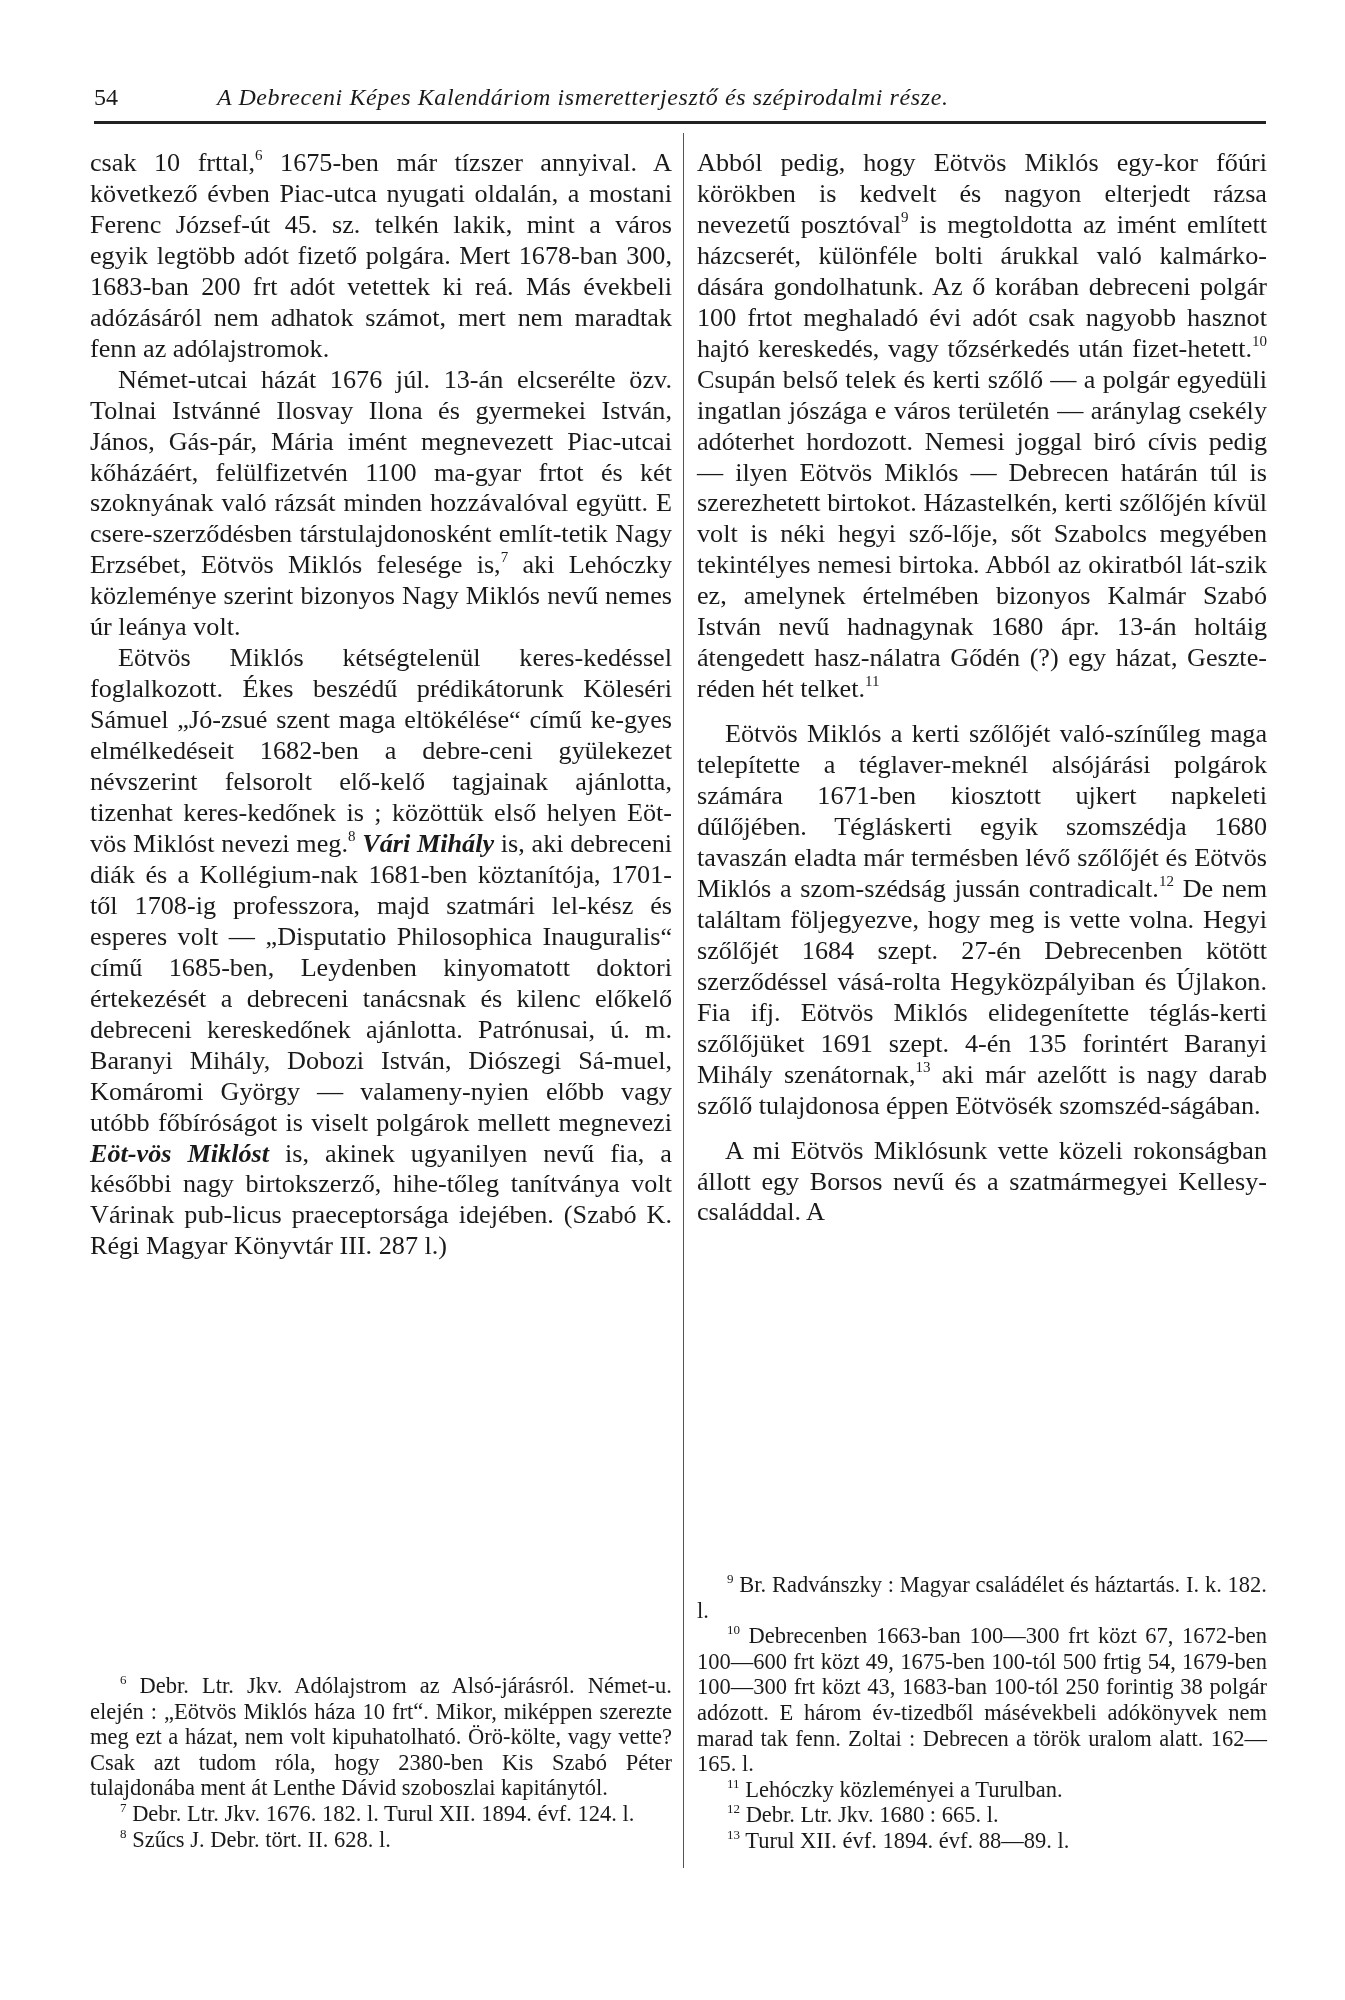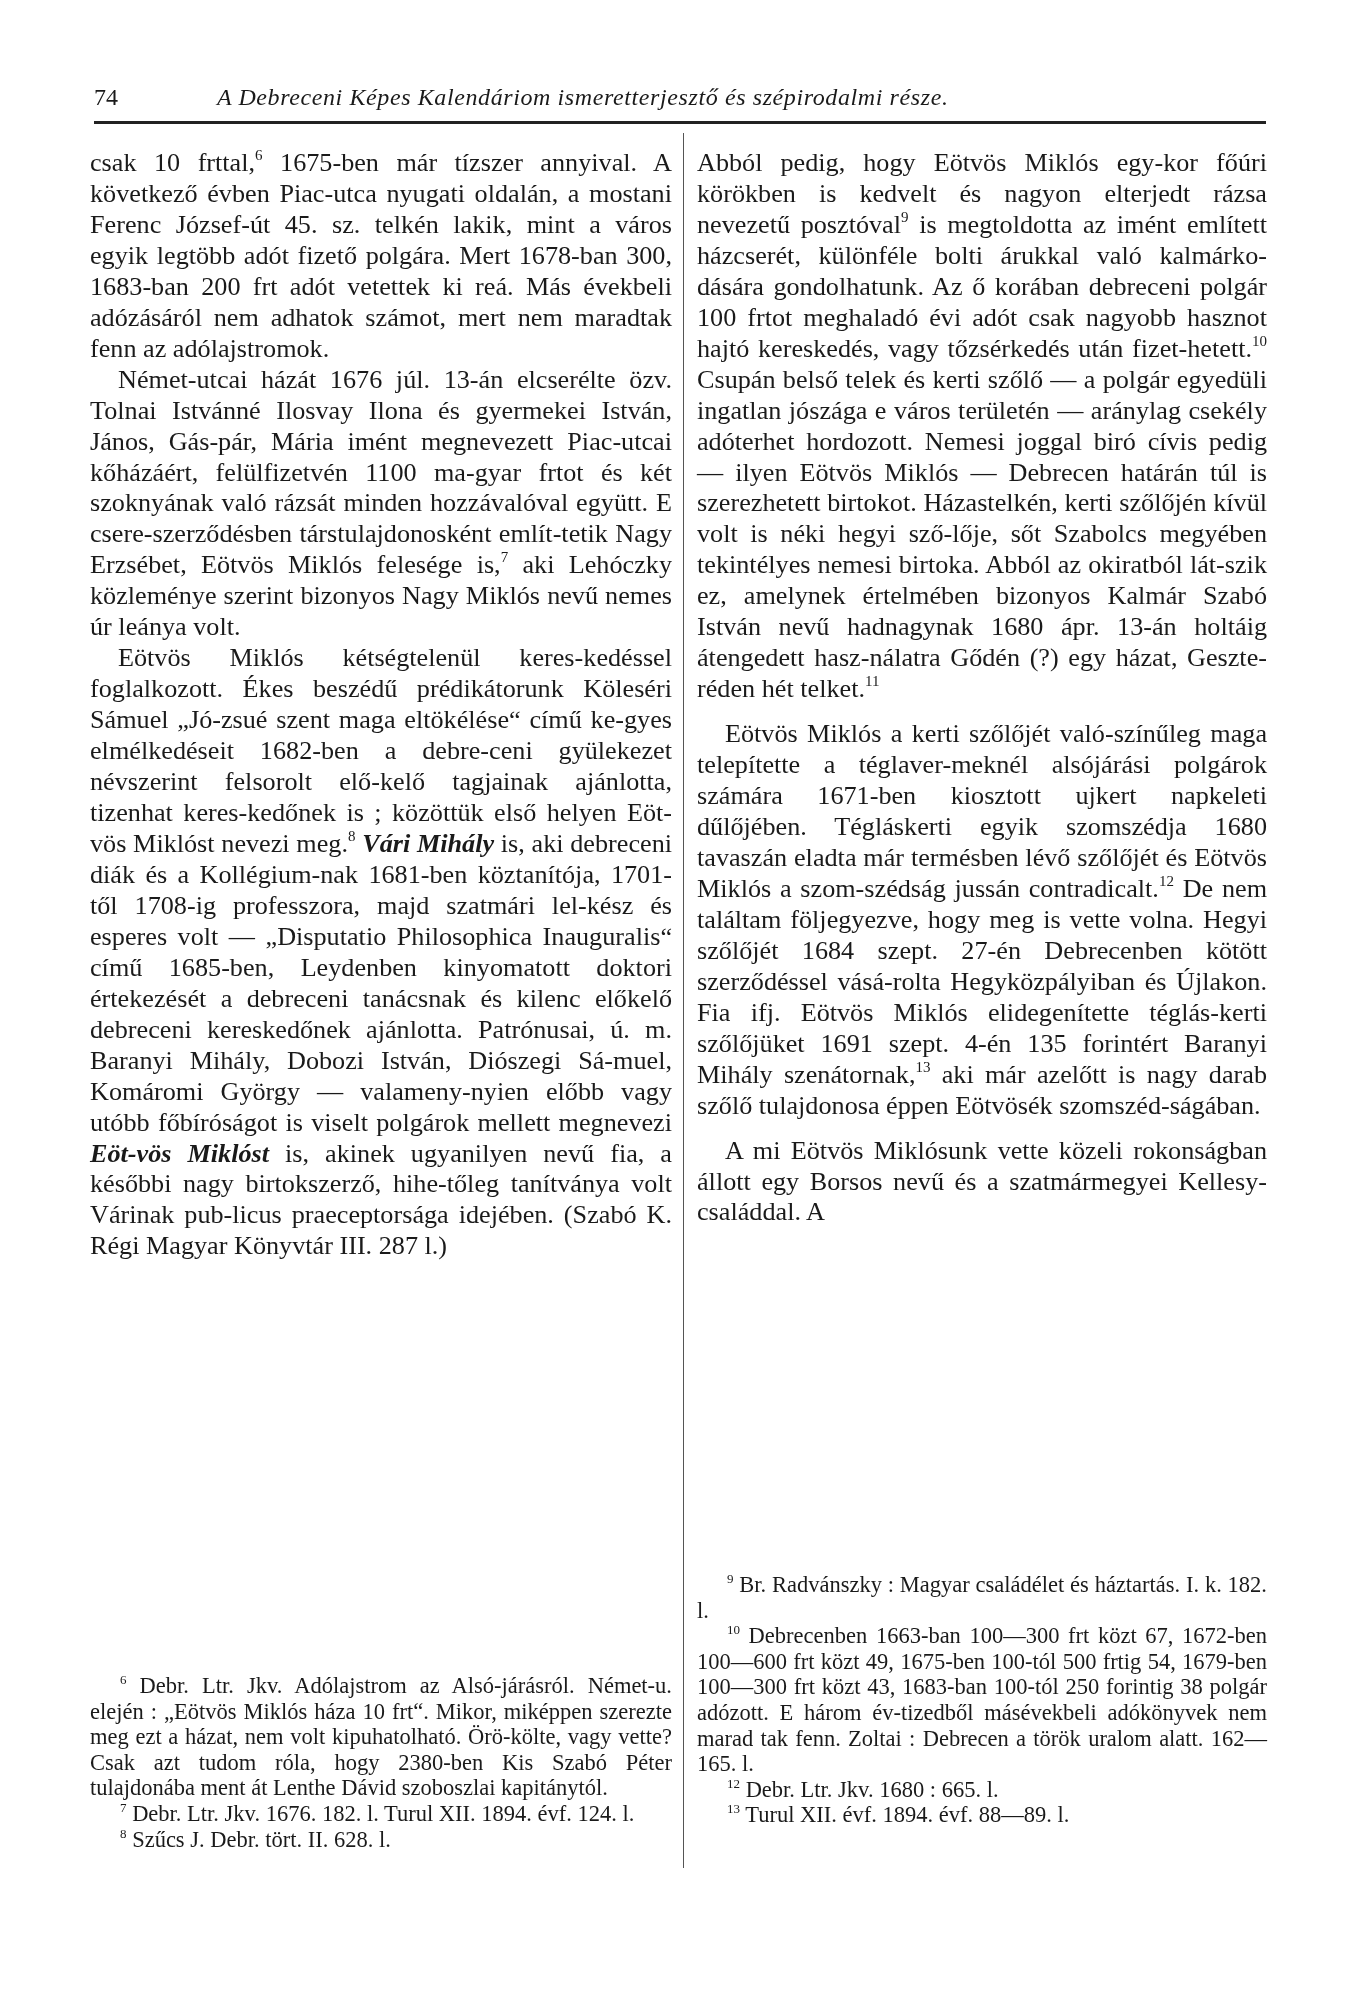--- a/index.html
+++ b/index.html
@@ -50,21 +50,21 @@
   .fn p { margin: 0; text-indent: 30px; }
   .fn sup { font-size: 13px; vertical-align: 9px; }
   .fn-left { position: absolute; left: 90px; top: 1673px; width: 582px; }
   .fn-right { position: absolute; left: 697px; top: 1572px; width: 570px; }
   i { font-style: italic; font-weight: bold; }
 </style>
 </head>
 <body>
 
 <div class="header">
-  <span class="page-num">74</span>
+  <span class="page-num">54</span>
   <span class="running-title">A Debreceni Képes Kalendáriom ismeretterjesztő és szépirodalmi része.</span>
 </div>
 <div class="rule"></div>
 <div class="divider"></div>
 
 <div class="col left">
   <p class="noindent"><span>csak 10 frttal,</span><sup>6</sup><span> 1675-ben már tízszer annyival. A következő évben Piac-utca nyugati oldalán, a mostani Ferenc József-út 45. sz. telkén lakik, mint a város egyik legtöbb adót fizető polgára. Mert 1678-ban 300, 1683-ban 200 frt adót vetettek ki reá. Más évekbeli adózásáról nem adhatok számot, mert nem maradtak fenn az adólajstromok.</span></p>
   <p><span>Német-utcai házát 1676 júl. 13-án elcserélte özv. Tolnai Istvánné Ilosvay Ilona és gyermekei István, János, Gás-pár, Mária imént megnevezett Piac-utcai kőházáért, felülfizetvén 1100 ma-gyar frtot és két szoknyának való rázsát minden hozzávalóval együtt. E csere-szerződésben társtulajdonosként említ-tetik Nagy Erzsébet, Eötvös Miklós felesége is,</span><sup>7</sup><span> aki Lehóczky közleménye szerint bizonyos Nagy Miklós nevű nemes úr leánya volt.</span></p>
   <p><span>Eötvös Miklós kétségtelenül keres-kedéssel foglalkozott. Ékes beszédű prédikátorunk Köleséri Sámuel „Jó-zsué szent maga eltökélése“ című ke-gyes elmélkedéseit 1682-ben a debre-ceni gyülekezet névszerint felsorolt elő-kelő tagjainak ajánlotta, tizenhat keres-kedőnek is ; közöttük első helyen Eöt-vös Miklóst nevezi meg.</span><sup>8</sup> <i>Vári Mihály</i><span> is, aki debreceni diák és a Kollégium-nak 1681-ben köztanítója, 1701-től 1708-ig professzora, majd szatmári lel-kész és esperes volt — „Disputatio Philosophica Inauguralis“ című 1685-ben, Leydenben kinyomatott doktori értekezését a debreceni tanácsnak és kilenc előkelő debreceni kereskedőnek ajánlotta. Patrónusai, ú. m. Baranyi Mihály, Dobozi István, Diószegi Sá-muel, Komáromi György — valameny-nyien előbb vagy utóbb főbíróságot is viselt polgárok mellett megnevezi</span> <i>Eöt-vös Miklóst</i><span> is, akinek ugyanilyen nevű fia, a későbbi nagy birtokszerző, hihe-tőleg tanítványa volt Várinak pub-licus praeceptorsága idejében. (Szabó K. Régi Magyar Könyvtár III. 287 l.)</span></p>
 </div>
@@ -77,15 +77,16 @@
 
 <div class="col right">
   <p class="noindent"><span>Abból pedig, hogy Eötvös Miklós egy-kor főúri körökben is kedvelt és nagyon elterjedt rázsa nevezetű posztóval</span><sup>9</sup><span> is megtoldotta az imént említett házcserét, különféle bolti árukkal való kalmárko-dására gondolhatunk. Az ő korában debreceni polgár 100 frtot meghaladó évi adót csak nagyobb hasznot hajtó kereskedés, vagy tőzsérkedés után fizet-hetett.</span><sup>10</sup><span> Csupán belső telek és kerti szőlő — a polgár egyedüli ingatlan jószága e város területén — aránylag csekély adóterhet hordozott. Nemesi joggal biró cívis pedig — ilyen Eötvös Miklós — Debrecen határán túl is szerezhetett birtokot. Házastelkén, kerti szőlőjén kívül volt is néki hegyi sző-lője, sőt Szabolcs megyében tekintélyes nemesi birtoka. Abból az okiratból lát-szik ez, amelynek értelmében bizonyos Kalmár Szabó István nevű hadnagynak 1680 ápr. 13-án holtáig átengedett hasz-nálatra Gődén (?) egy házat, Geszte-réden hét telket.</span><sup>11</sup></p>
   <p class="gap"><span>Eötvös Miklós a kerti szőlőjét való-színűleg maga telepítette a téglaver-meknél alsójárási polgárok számára 1671-ben kiosztott ujkert napkeleti dűlőjében. Tégláskerti egyik szomszédja 1680 tavaszán eladta már termésben lévő szőlőjét és Eötvös Miklós a szom-szédság jussán contradicalt.</span><sup>12</sup><span> De nem találtam följegyezve, hogy meg is vette volna. Hegyi szőlőjét 1684 szept. 27-én Debrecenben kötött szerződéssel vásá-rolta Hegyközpályiban és Újlakon. Fia ifj. Eötvös Miklós elidegenítette téglás-kerti szőlőjüket 1691 szept. 4-én 135 forintért Baranyi Mihály szenátornak,</span><sup>13</sup><span> aki már azelőtt is nagy darab szőlő tulajdonosa éppen Eötvösék szomszéd-ságában.</span></p>
   <p class="gap"><span>A mi Eötvös Miklósunk vette közeli rokonságban állott egy Borsos nevű és a szatmármegyei Kellesy-családdal. A</span></p>
 </div>
 
 <div class="fn fn-right">
   <p><sup>9</sup> <span>Br. Radvánszky : Magyar családélet és háztartás. I. k. 182. l.</span></p>
   <p><sup>10</sup> <span>Debrecenben 1663-ban 100—300 frt közt 67, 1672-ben 100—600 frt közt 49, 1675-ben 100-tól 500 frtig 54, 1679-ben 100—300 frt közt 43, 1683-ban 100-tól 250 forintig 38 polgár adózott. E három év-tizedből másévekbeli adókönyvek nem marad tak fenn. Zoltai : Debrecen a török uralom alatt. 162—165. l.</span></p>
+  <p><sup>11</sup> <span>Lehóczky közleményei a Turulban.</span></p>
   <p><sup>12</sup> <span>Debr. Ltr. Jkv. 1680 : 665. l.</span></p>
   <p><sup>13</sup> <span>Turul XII. évf. 1894. évf. 88—89. l.</span></p>
 </div>
 
 </body></html>

